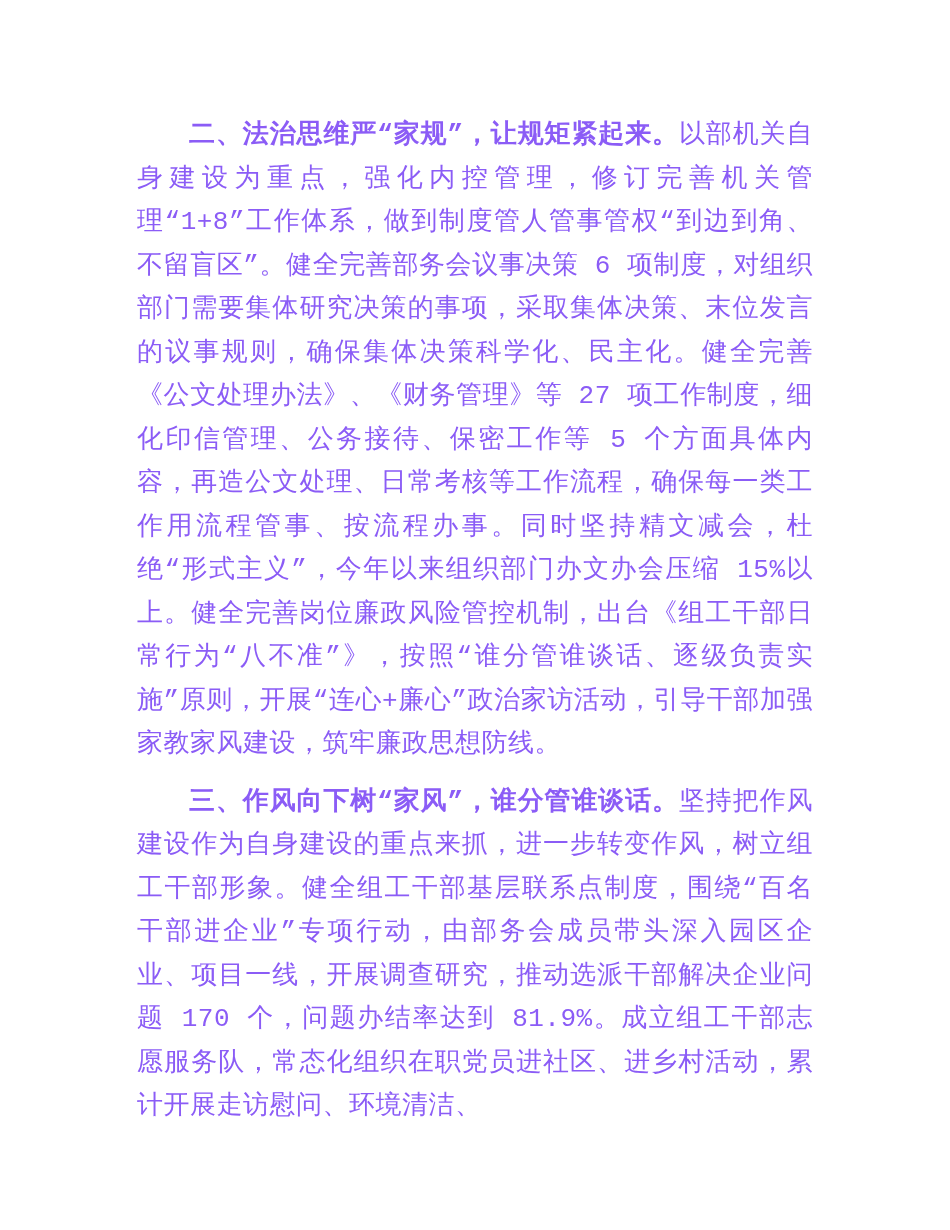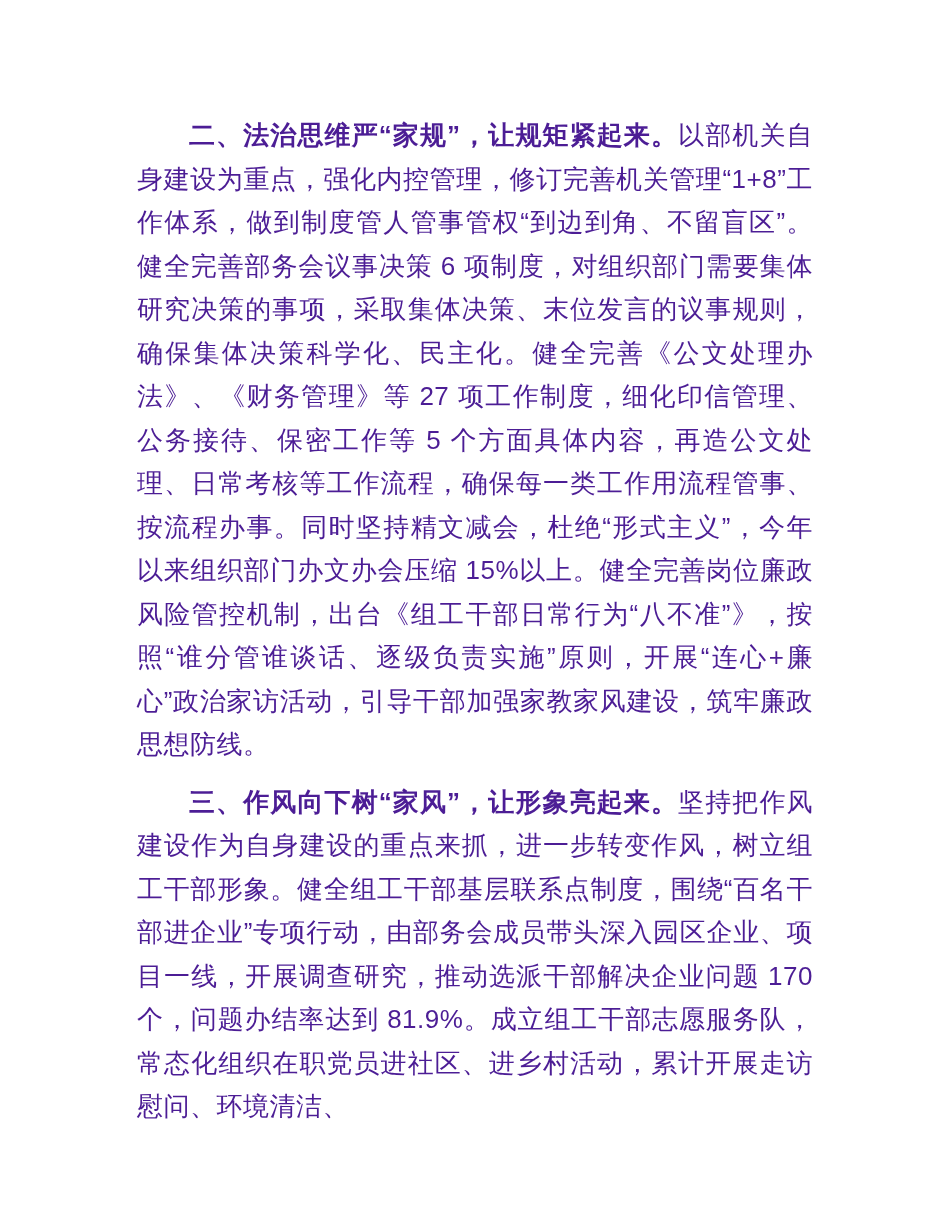--- a/index.html
+++ b/index.html
@@ -14,36 +14,36 @@
   }
   .page {
     box-sizing: border-box;
     width: 950px;
     height: 1230px;
     background: #ffffff;
     padding: 114px 137px 0 137px;
   }
   .para {
     margin: 0;
-    font-family: Liberation Sans, sans-serif;
+    font-family: Liberation Mono, monospace;
     font-size: 26px;
     line-height: 43.5px;
-    color: #4c1d95;
+    color: #8b5cf6;
     text-align: justify;
     text-justify: inter-ideograph;
     text-indent: 2em;
     letter-spacing: 0.5px;
   }
   .para + .para {
     margin-top: 14px;
   }
   .para-lead {
     font-weight: bold;
   }
 </style>
 </head>
 <body>
 
 <div class="page">
   <p class="para"><strong class="para-lead">二、法治思维严“家规”，让规矩紧起来。</strong><span>以部机关自身建设为重点，强化内控管理，修订完善机关管理“1+8”工作体系，做到制度管人管事管权“到边到角、不留盲区”。健全完善部务会议事决策 6 项制度，对组织部门需要集体研究决策的事项，采取集体决策、末位发言的议事规则，确保集体决策科学化、民主化。健全完善《公文处理办法》、《财务管理》等 27 项工作制度，细化印信管理、公务接待、保密工作等 5 个方面具体内容，再造公文处理、日常考核等工作流程，确保每一类工作用流程管事、按流程办事。同时坚持精文减会，杜绝“形式主义”，今年以来组织部门办文办会压缩 15%以上。健全完善岗位廉政风险管控机制，出台《组工干部日常行为“八不准”》，按照“谁分管谁谈话、逐级负责实施”原则，开展“连心+廉心”政治家访活动，引导干部加强家教家风建设，筑牢廉政思想防线。</span></p>
 
-  <p class="para"><strong class="para-lead">三、作风向下树“家风”，让形象亮起来。</strong><span>坚持把作风建设作为自身建设的重点来抓，进一步转变作风，树立组工干部形象。健全组工干部基层联系点制度，围绕“百名干部进企业”专项行动，由部务会成员带头深入园区企业、项目一线，开展调查研究，推动选派干部解决企业问题 170 个，问题办结率达到 81.9%。成立组工干部志愿服务队，常态化组织在职党员进社区、进乡村活动，累计开展走访慰问、环境清洁、</span></p>
+  <p class="para"><strong class="para-lead">三、作风向下树“家风”，谁分管谁谈话。</strong><span>坚持把作风建设作为自身建设的重点来抓，进一步转变作风，树立组工干部形象。健全组工干部基层联系点制度，围绕“百名干部进企业”专项行动，由部务会成员带头深入园区企业、项目一线，开展调查研究，推动选派干部解决企业问题 170 个，问题办结率达到 81.9%。成立组工干部志愿服务队，常态化组织在职党员进社区、进乡村活动，累计开展走访慰问、环境清洁、</span></p>
 </div>
 
 </body></html>

